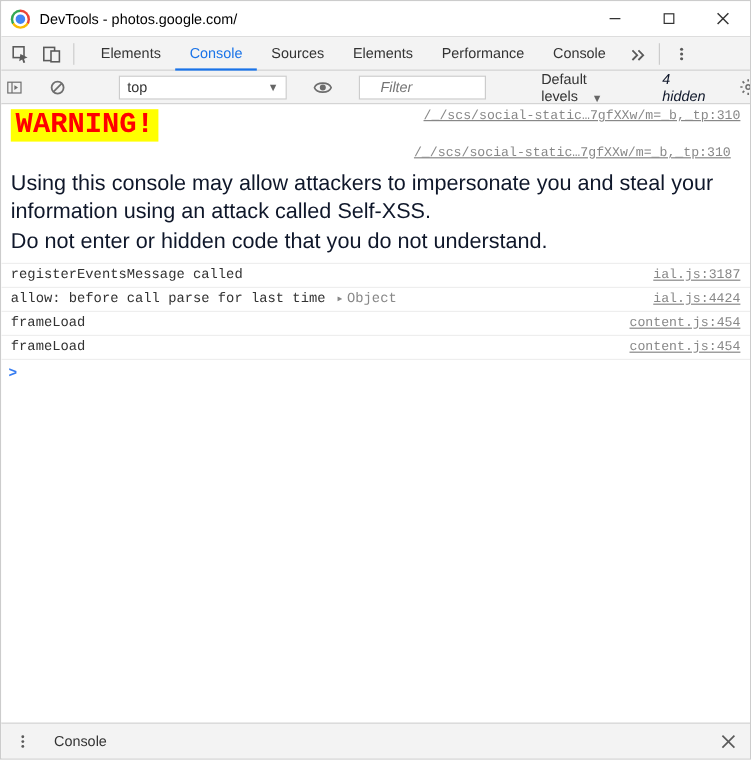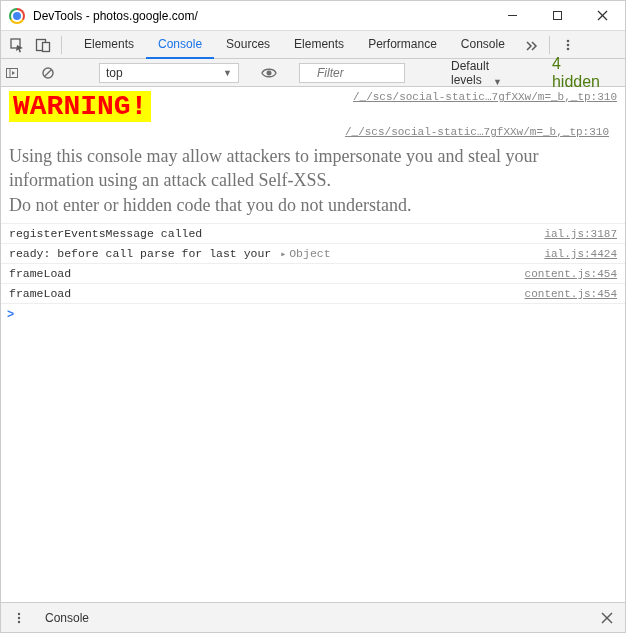--- a/index.html
+++ b/index.html
@@ -114,21 +114,21 @@
     width:106px;
     font-size:12px;
     color:#888;
     font-style:italic;
   }
   .levels-select {
     display:flex;align-items:flex-end;
     color:#333;font-size:12px;
     gap:4px;cursor:default;margin-left:24px;
   }
-  .hidden-count { color:#4d7c0f; font-size:16px; margin:0 6px; }
+  .hidden-count { color:#0f172a; font-size:12px; margin:0 6px;font-style:italic; }
   
   .console-body {
     flex:1;
     overflow:auto;
     background:#fff;
     font-family: Menlo, Consolas, "Courier New", monospace;
     font-size:12px;
     position:relative;
   }
   .msg-group {
@@ -149,31 +149,31 @@
     color:#888;
     text-decoration:underline;
     font-size:11px;
     padding:4px 8px 0 0;
     display:block;
   }
   .warning-title {
     background:#ffff00;
     color:#ff0000;
     font-weight:bold;
-    font-size:28px;
+    font-size:24px;
     padding:0 4px;
     display:inline-block;
     font-family: Menlo, Consolas, "Courier New", monospace;
   }
   .warning-body {
     font-size:18px;
-    color:#737373;
+    color:#0f172a;
     line-height:1.35;
     padding-top:6px;
-    font-family: Liberation Serif, serif;
+    font-family: Liberation Sans, sans-serif;
     clear:both;
   }
   .msg-row {
     display:flex;
     justify-content:space-between;
     align-items:flex-end;
     border-bottom:1px solid #eee;
     padding:3px 8px;
     color:#333;
     font-family: Menlo, Consolas, "Courier New", monospace;
@@ -340,21 +340,21 @@
     </div>
   </div>
 
   <div class="msg-row">
     <span class="msg-text">registerEventsMessage called</span>
     <a class="srclink">ial.js:3187</a>
   </div>
 
   <div class="msg-row">
     <span class="msg-text">
-      <span>ready: before call parse for last your</span>
+      <span>allow: before call parse for last time</span>
       <span class="obj-toggle">Object</span>
     </span>
     <a class="srclink">ial.js:4424</a>
   </div>
 
   <div class="msg-row">
     <span class="msg-text">frameLoad</span>
     <a class="srclink">content.js:454</a>
   </div>
 

